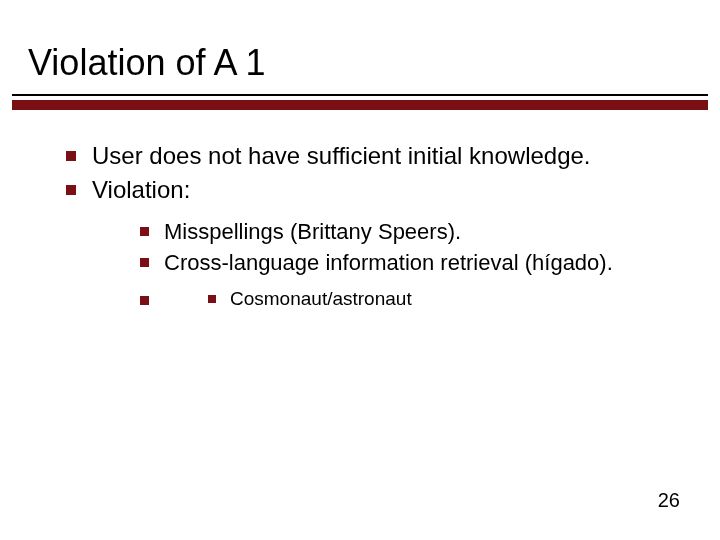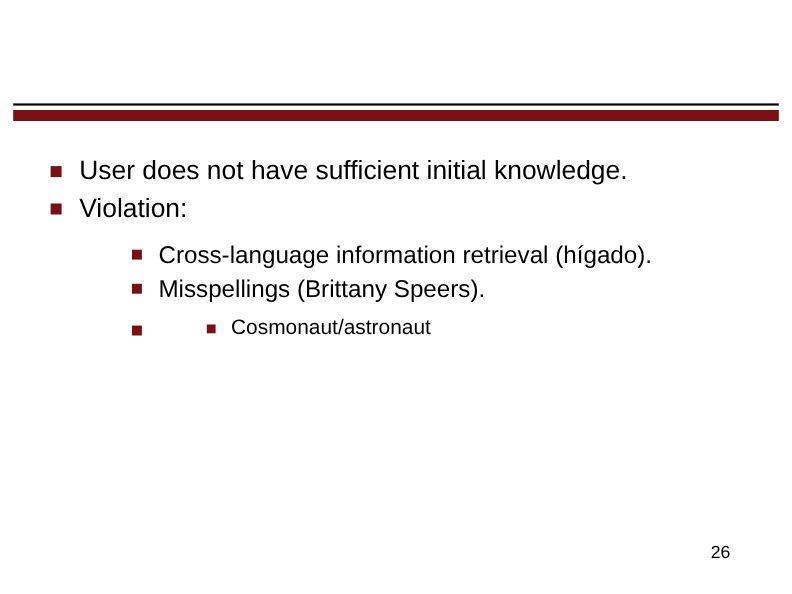--- a/index.html
+++ b/index.html
@@ -38,21 +38,21 @@
   .rule-thick {
     position: absolute;
     left: 12px;
     top: 100px;
     width: 696px;
     height: 10px;
     background: #7a1015;
   }
   .body {
     position: absolute;
-    left: 36px;
+    left: 56px;
     top: 140px;
     width: 640px;
   }
   ul.level1 {
     list-style: none;
     padding: 0;
     margin: 0;
   }
   ul.level1 > li {
     position: relative;
@@ -106,43 +106,44 @@
     content: "";
     position: absolute;
     left: 4px;
     top: 9px;
     width: 8px;
     height: 8px;
     background: #7a1015;
   }
   .pagenum {
     position: absolute;
-    right: 56px;
+    right: 40px;
     bottom: 28px;
-    font-size: 16px;
+    font-size: 20px;
     color: #000;
   }
 </style>
 </head>
 <body>
 
 <div class="slide">
 
+  <div class="title">Violation of A 1</div>
 
   <div class="rule-thin"></div>
   <div class="rule-thick"></div>
 
   <div class="body">
     <ul class="level1">
       <li>User does not have sufficient initial knowledge.</li>
       <li>
         <span>Violation:</span>
         <ul class="level2">
+          <li>Misspellings (Brittany Speers).</li>
           <li>Cross-language information retrieval (hígado).</li>
-          <li>Misspellings (Brittany Speers).</li>
           <li>
             <ul class="level3">
               <li>Cosmonaut/astronaut</li>
             </ul>
           </li>
         </ul>
       </li>
     </ul>
   </div>
 

